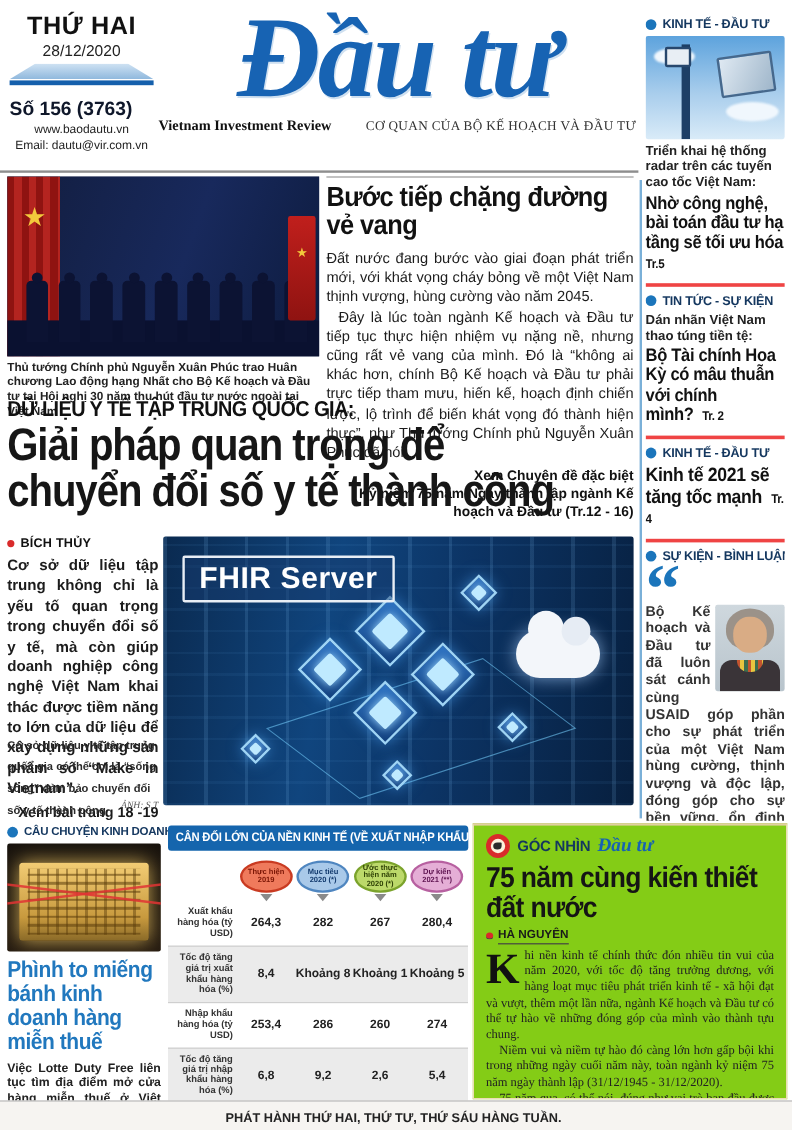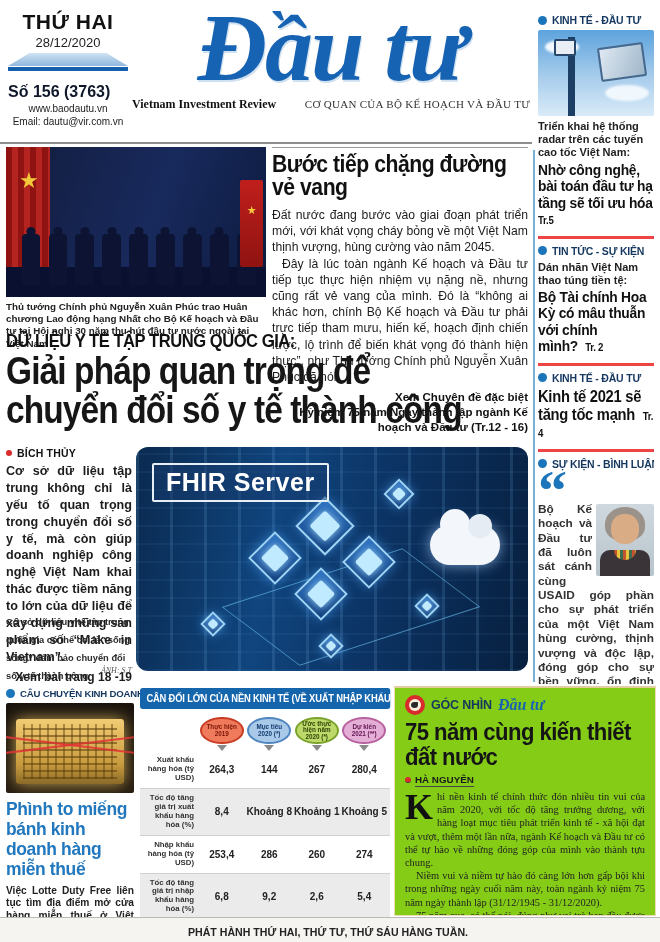--- a/index.html
+++ b/index.html
@@ -65,21 +65,21 @@
   
   .feat-kicker { font-size:18px; font-weight:900; color:#111; letter-spacing:-.5px; }
   .feat-title { font-size:38px; font-weight:900; color:#161616; letter-spacing:-1px; line-height:1.03; }
   .byline { font-size:10.5px; font-weight:900; color:#111; letter-spacing:.2px; }
   .feat-body { font-size:12.6px; font-weight:bold; line-height:1.34; color:#1c1c1c; text-align:justify; }
   .feat-see { font-size:12px; font-weight:900; text-align:right; margin-top:4px; }
   .cap-small { font-size:9.3px; font-weight:bold; color:#2b2b2b; line-height:1.25; }
   .cap-credit { font-family:"Liberation Serif", serif; font-style:italic; font-size:8px; color:#555; float:right; margin-top:1px; }
 
   
-  .ph-fhir { position:relative; overflow:hidden; border-radius:12px;
+  .ph-fhir { position:relative; overflow:hidden; border-radius:2px;
     background:linear-gradient(100deg,#0a2a50 0%,#10457e 35%,#0c3465 60%,#071f3e 100%); }
   .racks { position:absolute; inset:0;
     background:repeating-linear-gradient(90deg,rgba(120,180,230,.16) 0 3px,transparent 3px 34px),
                repeating-linear-gradient(0deg,rgba(90,160,220,.08) 0 2px,transparent 2px 18px); }
   .fhir-label { position:absolute; left:16px; top:16px; border:2px solid #e8eef5; border-radius:2px;
     background:rgba(25,60,110,.45); padding:3px 12px; color:#fff; font-size:25px; font-weight:900; letter-spacing:.5px; }
   .cube { position:absolute; transform:rotate(45deg); background:linear-gradient(135deg,#2f74c4,#12407e);
     border:2px solid #9fd4f5; box-shadow:0 0 12px rgba(80,170,255,.55); }
   .cube::after { content:""; position:absolute; inset:22%; background:#bfeaff; border-radius:2px; box-shadow:0 0 8px #9fd9ff; }
   .cloud { position:absolute; width:70px; height:40px; background:#f3f6fa; border-radius:22px;
@@ -346,21 +346,21 @@
       </div>
       <div class="oval-wrap">
         <div class="oval" style="background:#e5aed6; border:2px solid #b760a0; color:#5e1350;">Dự kiến 2021 (**)</div>
         <div class="oval-tri"></div>
       </div>
     </div>
 
     <div class="tbl-row">
       <div class="tbl-lab">Xuất khẩu hàng hóa (tỷ USD)</div>
       <div class="tbl-val">264,3</div>
-      <div class="tbl-val">144</div>
+      <div class="tbl-val">282</div>
       <div class="tbl-val">267</div>
       <div class="tbl-val">280,4</div>
     </div>
     <div class="tbl-row alt">
       <div class="tbl-lab">Tốc độ tăng giá trị xuất khẩu hàng hóa (%)</div>
       <div class="tbl-val">8,4</div>
       <div class="tbl-val">Khoảng 8</div>
       <div class="tbl-val">Khoảng 1</div>
       <div class="tbl-val">Khoảng 5</div>
     </div>

